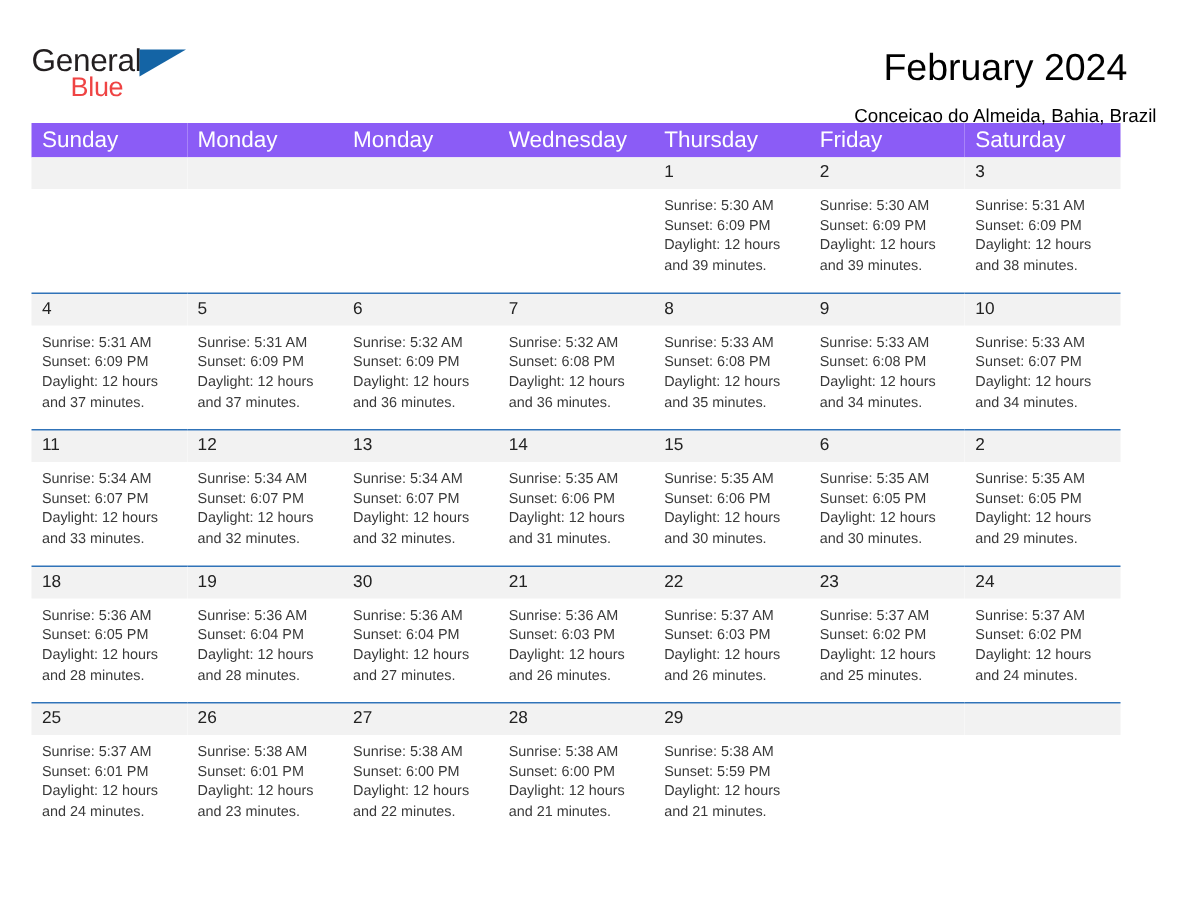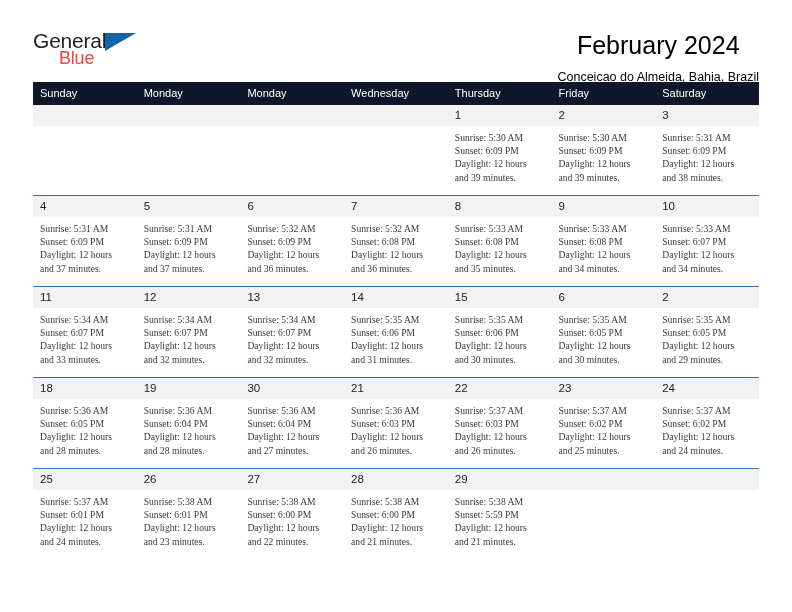--- a/index.html
+++ b/index.html
@@ -12,21 +12,21 @@
     background: #ffffff;
     font-family: "Liberation Sans", sans-serif;
     color: #000000;
     overflow: hidden;
   }
   .page {
     position: relative;
     width: 792px;
     height: 476px;
     box-sizing: border-box;
-    padding: 0 33px;
+    padding: 0 21px;
   }
 
   
   .header {
     display: flex;
     align-items: flex-start;
     justify-content: space-between;
     height: 70px;
     padding-top: 30px;
     box-sizing: border-box;
@@ -82,24 +82,24 @@
   }
 
   
   .calendar {
     width: 726px;
     border-collapse: collapse;
     table-layout: fixed;
     margin-top: 12px;
   }
   .calendar th {
-    background: #0f172a;
+    background: #8b5cf6;
     color: #ffffff;
     font-weight: normal;
-    font-size: 11px;
+    font-size: 15px;
     text-align: left;
     padding: 5px 0 5px 7px;
     height: 11px;
     line-height: 13px;
   }
   .calendar td {
     vertical-align: top;
     padding: 0;
     height: 90px;
     border-bottom: 1.6px solid #3073b8;
@@ -115,21 +115,20 @@
     line-height: 13px;
     padding: 4px 0 4px 7px;
     min-height: 13px;
   }
   .details {
     padding: 5px 7px 0 7px;
     font-size: 9.6px;
     line-height: 13.2px;
     color: #3a3a3a;
     white-space: pre-line;
-    font-family: Liberation Serif, serif;
   }
 </style>
 </head>
 <body>
 
 <div class="page">
 
   <div class="header">
 
     <div class="logo">

